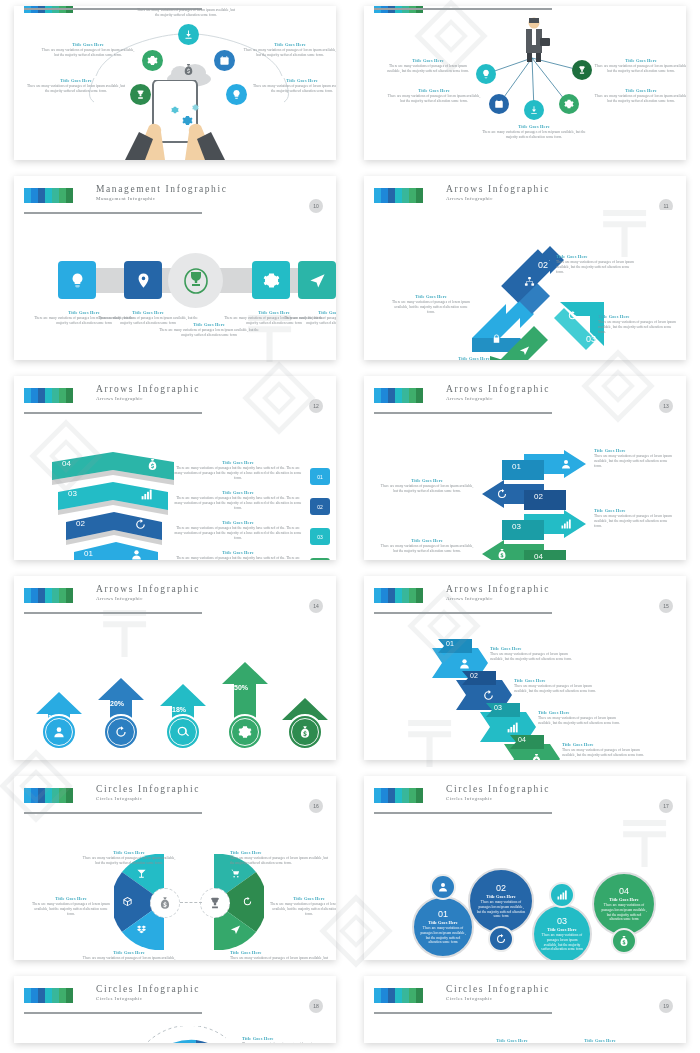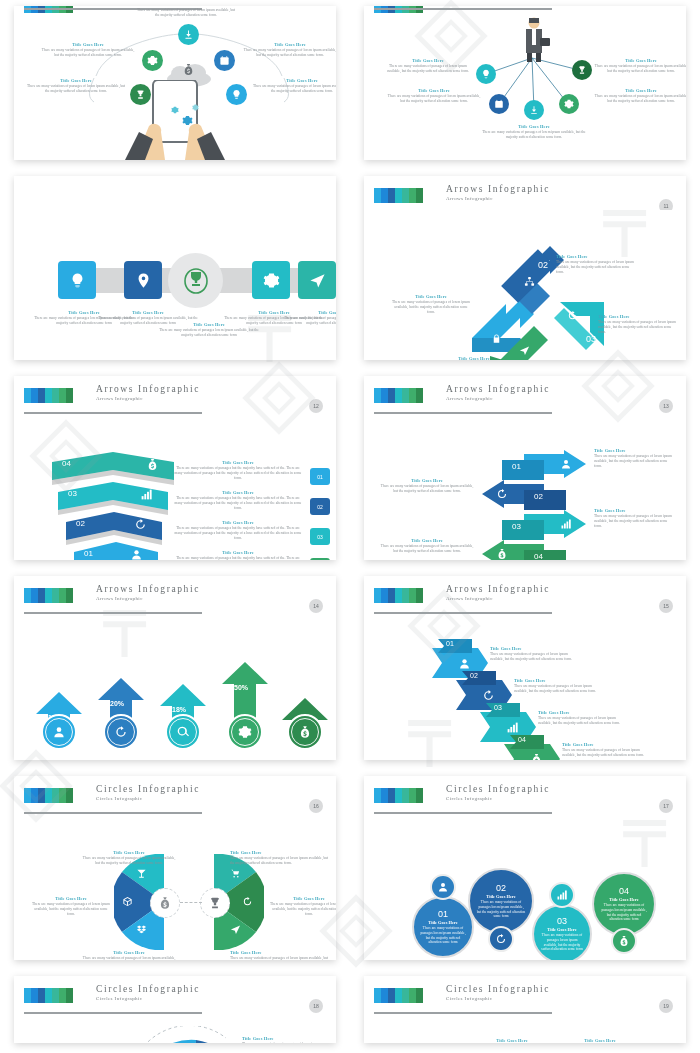--- a/index.html
+++ b/index.html
@@ -265,20 +265,37 @@
                   <div class="tg">Title Goes Here</div>
                   <div class="body">There are many variations of passages of lorem ipsum available, but the majority suffered alteration some form.</div>
                 </div>
               </div>
             </div>
           </div>
         </div>
       </div>
       <div class="cell">
         <div class="slide">
+          <div class="hdr">
+            <div class="bars">
+              <i style="background:#29ABE2"></i>
+              <i style="background:#1E88D8"></i>
+              <i style="background:#2566A8"></i>
+              <i style="background:#23BCC6"></i>
+              <i style="background:#38B79A"></i>
+              <i style="background:#3FAE6B"></i>
+              <i style="background:#2E8B4F"></i>
+            </div>
+            <div class="ttl-wrap">
+              <div class="ttl">Management Infographic</div>
+              <div class="sub">Management Infographic</div>
+            </div>
+            <div class="rule"></div>
+            <div class="pno">10</div>
+          </div>
           <div style="position:absolute;left:0;right:0;top:34px;bottom:0">
             <div style="position:absolute;inset:0;">
               <div class="mg-band"></div>
               <div class="mg-cc">
                 <svg width="34" height="34" viewBox="0 0 34 34">
                   <path d="M6 17c0-7 5-12 11-12s11 5 11 12" stroke="#3d9c5a" stroke-width="1.6" fill="none"></path>
                   <path d="M6 17c0 7 5 12 11 12s11-5 11-12" stroke="#3d9c5a" stroke-width="1.6" fill="none"></path>
                   <g fill="#3d9c5a">
                     <path d="M12 8h10v4a5 5 0 01-10 0zM15.8 16h2.4v3h-2.4zM13 20h8v2h-8z"></path>
                   </g>

